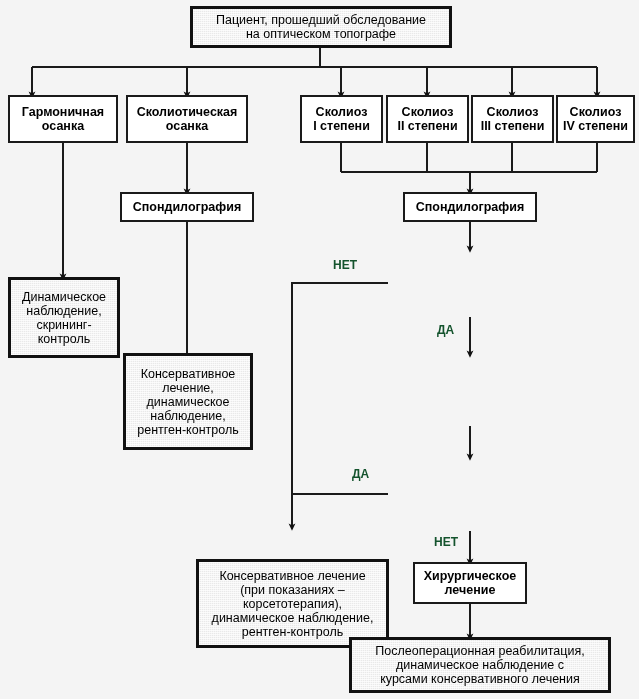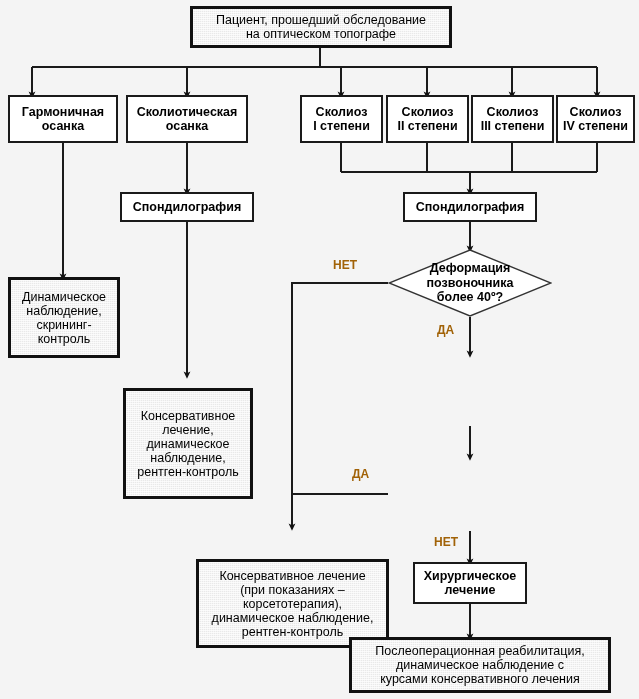--- a/index.html
+++ b/index.html
@@ -76,21 +76,21 @@
     font-size: 12.5px;
     font-weight: 700;
     color: #000;
     line-height: 1.15;
     white-space: pre-line;
   }
   .edge-label {
     position: absolute;
     font-size: 12px;
     font-weight: 700;
-    color: #a16207;
+    color: #14532d;
     z-index: 4;
     white-space: nowrap;
   }
 </style>
 </head>
 <body>
 
 <div id="canvas">
 
   <svg class="wires" viewBox="0 0 639 699" xmlns="http://www.w3.org/2000/svg">
@@ -183,36 +183,28 @@
     <span>Спондилография</span>
   </div>
 
   <div class="node box-grey" style="left:8px; top:277px; width:112px; height:81px;">
     <span>Динамическое
 наблюдение,
 скрининг-
 контроль</span>
   </div>
 
-  <div class="node box-grey" style="left:123px; top:388px; width:130px; height:111px;">
+  <div class="node box-grey" style="left:123px; top:353px; width:130px; height:97px;">
     <span>Консервативное
 лечение,
 динамическое
 наблюдение,
 рентген-контроль</span>
   </div>
 
-  <div class="diamond" style="left:388px; top:249px; width:164px; height:68px;">
-    <svg class="dshape" viewBox="0 0 164 68" xmlns="http://www.w3.org/2000/svg">
-      <polygon points="82,1 163,34 82,67 1,34" fill="#ffffff" stroke="#333333" stroke-width="1.4"></polygon>
-    </svg>
-    <div class="dlabel">Деформация
-позвоночника
-более 40º?</div>
-  </div>
 
 
 
   <div class="node box-grey" style="left:196px; top:527px; width:193px; height:89px;margin-top:32px;">
     <span>Консервативное лечение
 (при показаниях –
 корсетотерапия),
 динамическое наблюдение,
 рентген-контроль</span>
   </div>

